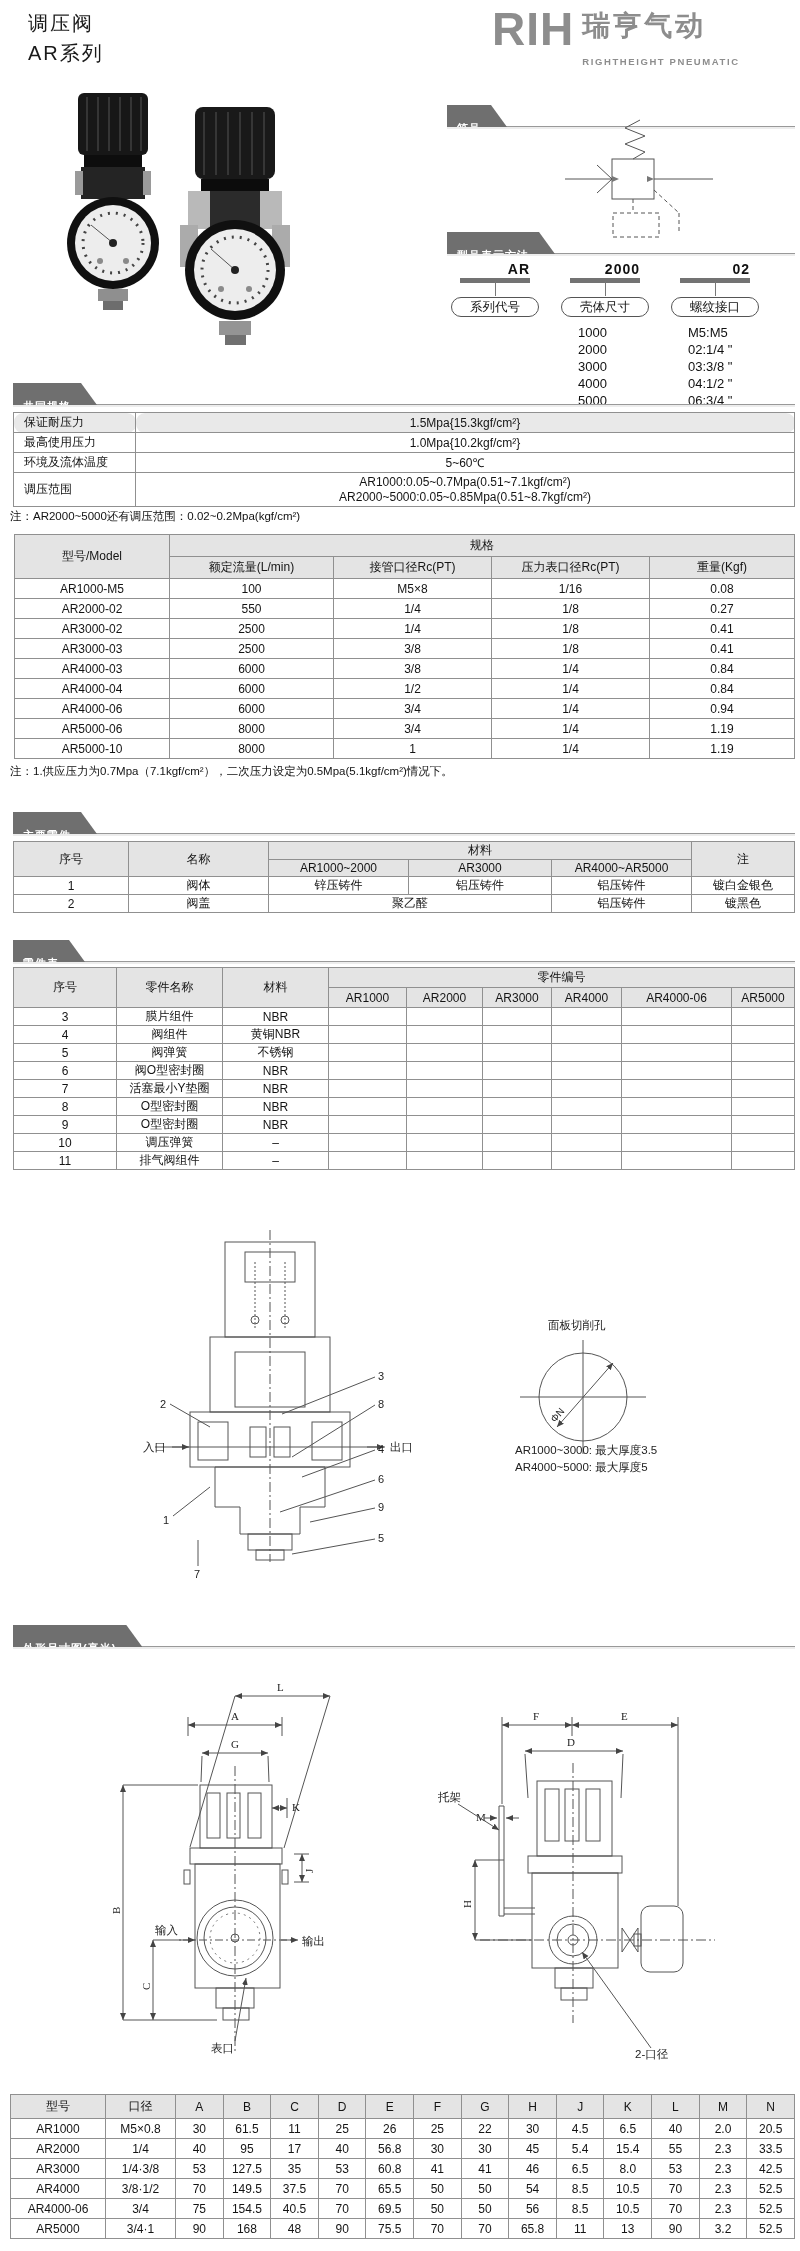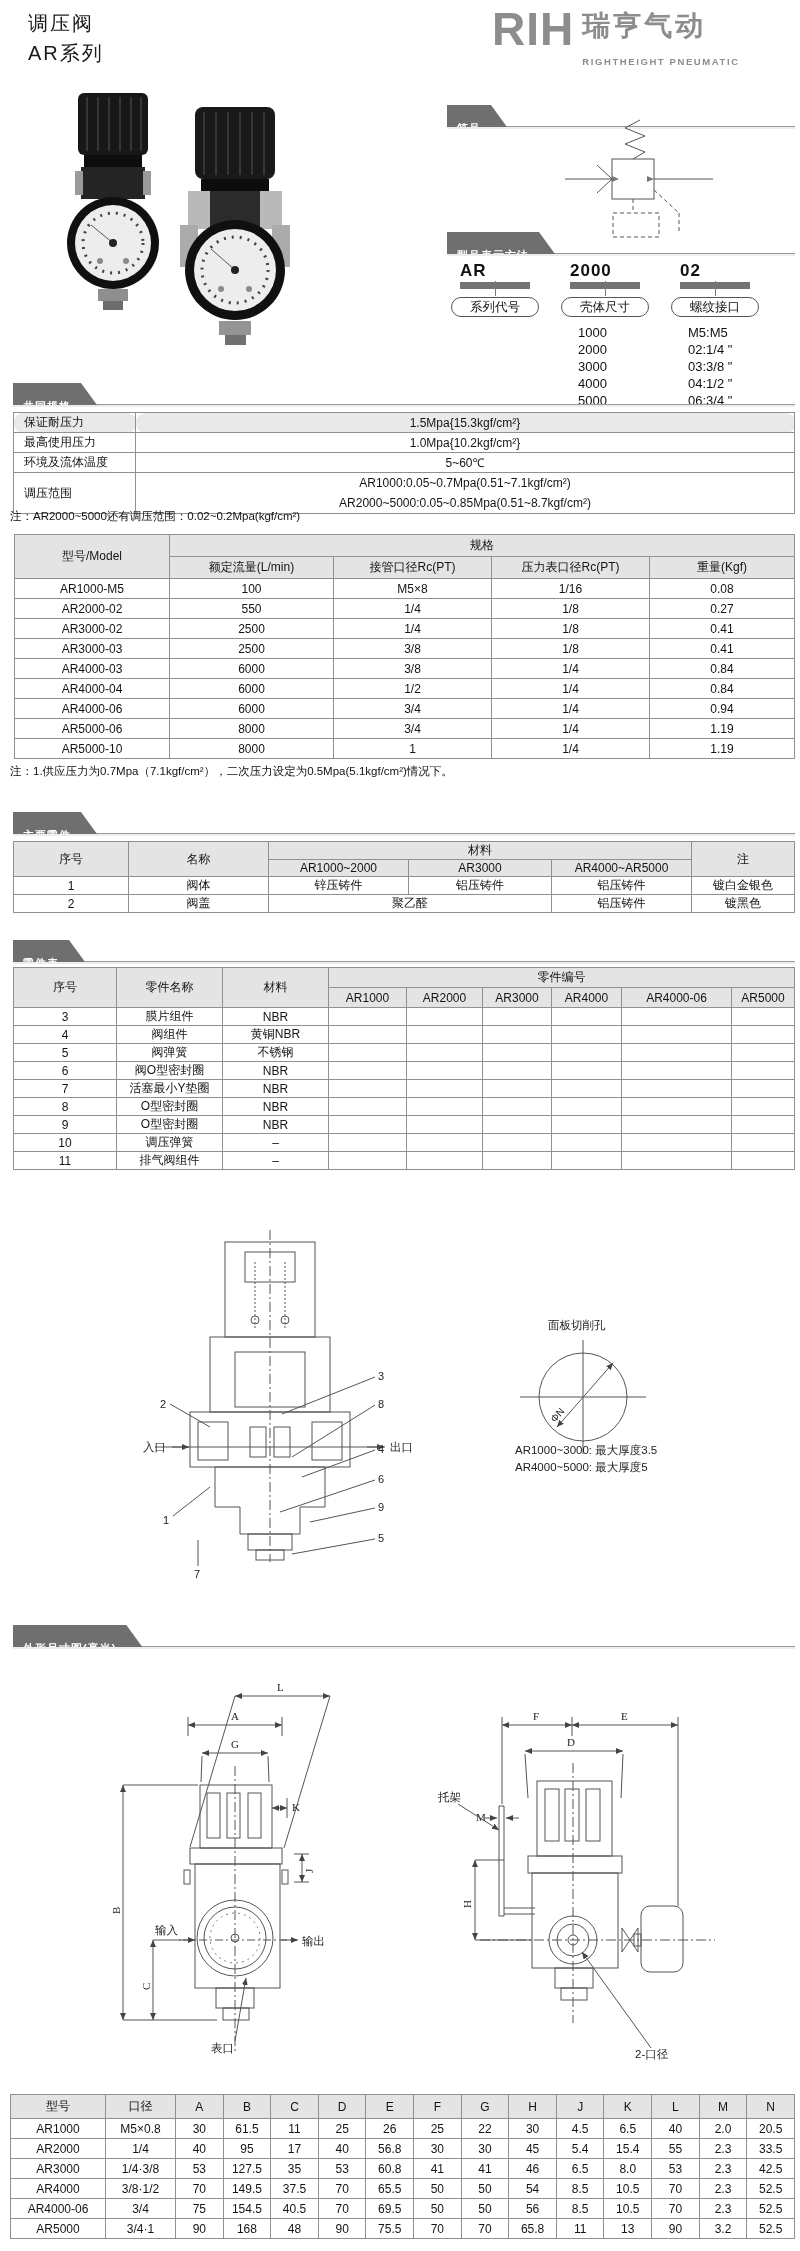--- a/index.html
+++ b/index.html
@@ -10,24 +10,24 @@
   .sec { position:absolute; border-bottom:1px solid #999; height:21px; box-shadow:0 2px 0 rgba(0,0,0,.07); }
   .tab { position:absolute; left:0; bottom:-1px; height:22px; line-height:22px; background:#6f6f6f; color:#fff;
          font-size:11px; font-weight:bold; letter-spacing:1px; padding:12px 26px 0 10px; white-space:nowrap;
          clip-path:polygon(0 0, calc(100% - 16px) 0, 100% 100%, 0 100%); }
   .t { border-collapse:collapse; table-layout:fixed; position:absolute; background:#fff; border:1.5px solid #555; }
   .t td,.t th { border:1px solid #909090; font-size:12px; font-weight:normal; text-align:center;
                 padding:0 2px; overflow:hidden; white-space:nowrap; color:#141414; }
   .t th { background:#e4e4e4; }
   .t .lbl { text-align:left; padding-left:10px; }
   .shade td { background:#e9e9e9;border-radius:9px; }
-  .pre { white-space:pre-line !important; line-height:20px; font-size:11.5px;margin-top:36px; }
+  .pre { white-space:pre-line !important; line-height:15px; font-size:11.5px;margin-top:36px; }
   .note { position:absolute; font-size:11.5px; color:#111; }
-  .code { position:absolute; width:70px; text-align:left; font-weight:bold; font-size:17px;
-          border-bottom:7px solid #737373; padding-bottom:1px; letter-spacing:1px; }
+  .code { position:absolute; width:70px; text-align:right; font-weight:bold; font-size:14px;
+          border-bottom:5px solid #737373; padding-bottom:1px; letter-spacing:1px; }
   .vline { position:absolute; width:0; border-left:1px solid #777; height:15px; }
   .bubble { position:absolute; height:20px; line-height:18px; border:1px solid #555; border-radius:11px;
             font-size:12.5px; text-align:center; width:88px; background:#fff; }
   .mlist div { font-size:13px; line-height:17px; }
   .title { position:absolute; font-size:20px; letter-spacing:2px; color:#1a1a1a; font-weight:500; }
   .logo-rih { font-size:46px; font-weight:bold; color:#8d8d8d; line-height:0.95; letter-spacing:1px; }
   .logo-cn { font-size:28px; font-weight:bold; color:#8d8d8d; letter-spacing:3px; line-height:1.05; }
   .logo-en { font-size:9.5px; font-weight:bold; color:#8d8d8d; letter-spacing:1.6px; }
   svg text { font-family:"Liberation Sans", sans-serif; fill:#222; }
   .dimtxt { font-family:"Liberation Serif", serif; font-size:11px; fill:#222; }

